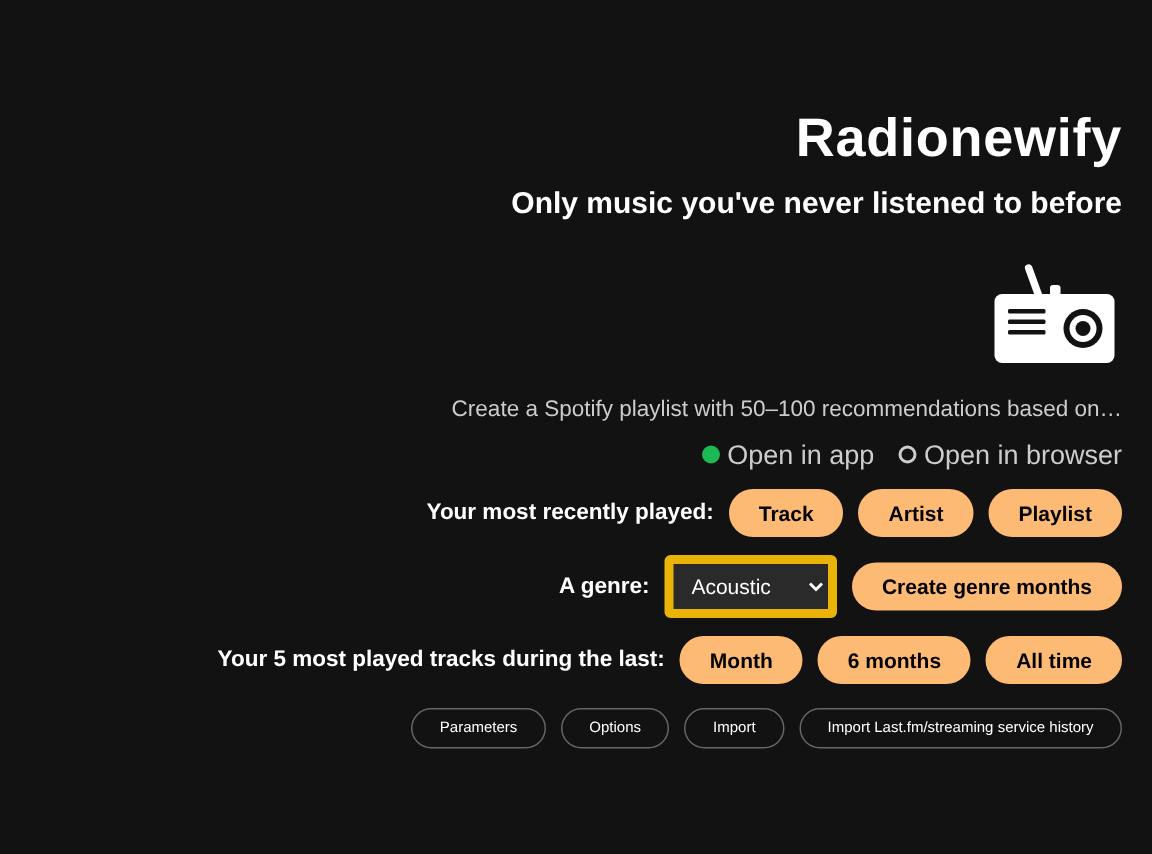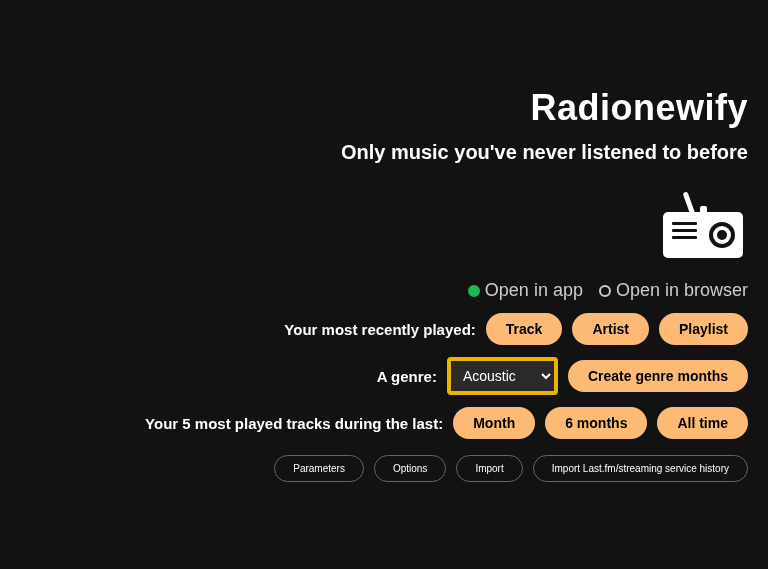--- a/index.html
+++ b/index.html
@@ -113,21 +113,21 @@
       color: #ffffff;
       border: 1.5px solid #666666;
       border-radius: 20px;
       padding: 7px 18px;
       font-size: 10px;
       font-weight: 500;
       cursor: pointer;
     }
 
     .genre-select {
-      border: 4px solid #eab308;
+      border: 6px solid #eab308;
       background-color: #2a2a2a;
       color: #ffffff;
       border-radius: 4px;
       padding: 6px 8px;
       font-size: 14px;
       cursor: pointer;
       appearance: auto;
     }
 
     .bottom-row {
@@ -158,20 +158,21 @@
 
     <circle cx="64" cy="51" r="13" fill="#121212"></circle>
     <circle cx="64" cy="51" r="9" fill="#ffffff"></circle>
     <circle cx="64" cy="51" r="5" fill="#121212"></circle>
 
     <rect x="42" y="22" width="7" height="12" rx="2" fill="#ffffff"></rect>
 
     <rect x="30" y="4" width="5" height="24" rx="2.5" transform="rotate(-20 42 22)" fill="#ffffff"></rect>
   </svg>
 
+  <p class="description">Create a Spotify playlist with 50–100 recommendations based on…</p>
 
   <div class="radio-options">
     <label class="radio-option">
       <span class="radio-dot active"></span>
       <span>Open in app</span>
     </label>
     <label class="radio-option">
       <span class="radio-dot"></span>
       <span>Open in browser</span>
     </label>

